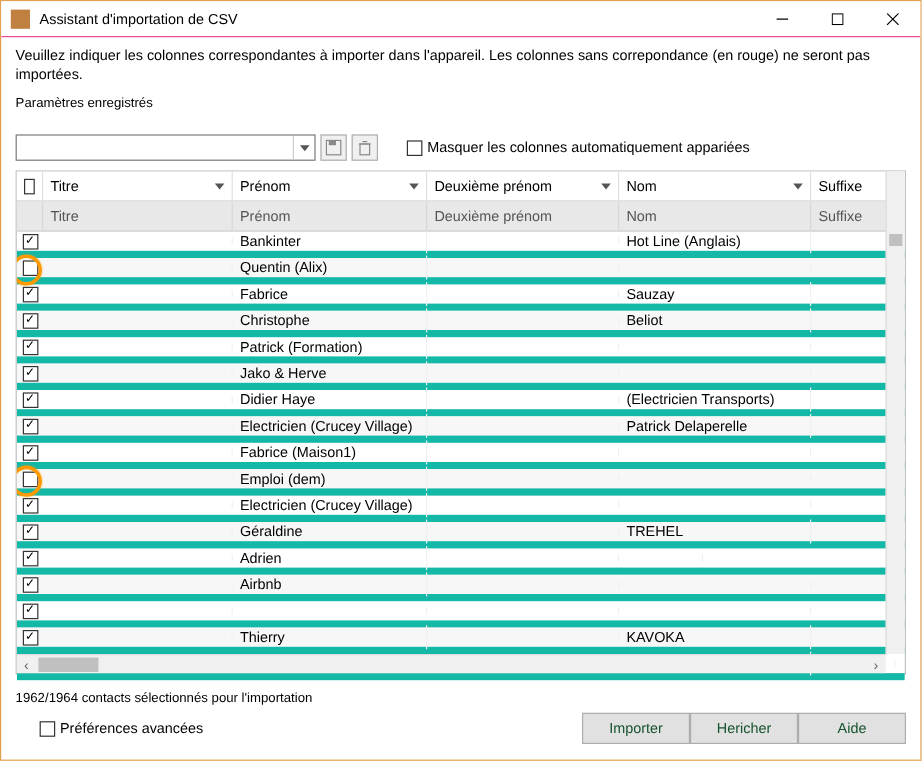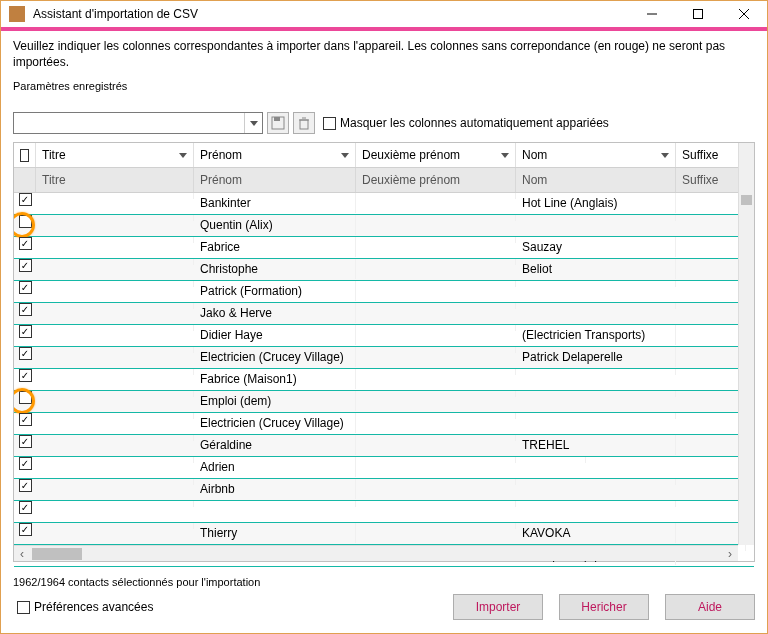--- a/index.html
+++ b/index.html
@@ -1,60 +1,60 @@
 <!DOCTYPE html>
 <html><head>
 <meta charset="utf-8">
 <style>
   * { box-sizing: border-box; margin: 0; padding: 0; font-family: "Segoe UI", Tahoma, sans-serif; font-size: 12px; }
   body { background: #fff; width: 768px; height: 634px; overflow: hidden; border: 1px solid #e0a050; position: relative; }
-  .titlebar { height: 30px; display: flex; align-items: center; padding: 0 0 0 8px; background: #fff; border-bottom: 4px solid #ec4899; }
+  .titlebar { height: 30px; display: flex; align-items: center; padding: 0 0 0 8px; background: #fff; border-bottom: 1px solid #ec4899; }
   .titlebar .app-icon { width: 16px; height: 16px; background: #c08040; margin-right: 8px; }
   .titlebar .title { flex: 1; font-size: 12px; color: #000; }
   .titlebar .win-btns { display: flex; }
   .titlebar .win-btn { width: 46px; height: 30px; display: flex; align-items: center; justify-content: center; color: #000; }
   .titlebar .win-btn svg { width: 10px; height: 10px; }
   .content { padding: 8px 12px; }
   .instruction { color: #000; margin-bottom: 10px; line-height: 1.3; }
   .params-label { font-size: 11px; color: #000; margin-bottom: 20px; }
   .params-row { display: flex; align-items: center; gap: 4px; margin-bottom: 8px; }
   .combo { width: 250px; height: 22px; border: 1px solid #7a7a7a; background: #fff; display: flex; align-items: center; }
   .combo .combo-arrow { margin-left: auto; width: 18px; height: 20px; display:flex; align-items:center; justify-content:center; border-left:1px solid #ccc; }
   .icon-btn { width: 22px; height: 22px; border: 1px solid #adadad; background: #f0f0f0; display:flex; align-items:center; justify-content:center; color:#888; }
-  .chk-label { display: flex; align-items: center; gap: 4px; margin-left: 4px; }
+  .chk-label { display: flex; align-items: center; gap: 4px; margin-left: 20px; }
   .chk { width: 13px; height: 13px; border: 1px solid #333; background: #fff; }
   .table-wrap { border: 1px solid #c0c0c0; position: relative; height: 420px; }
   .thead { display: flex; background: #fff; border-bottom: 1px solid #d0d0d0; }
   .thead .th { display:flex; align-items:center; padding: 4px 6px; border-right: 1px solid #e0e0e0; color:#000; position:relative; height: 24px; }
   .thead .th .dd { margin-left:auto; color:#666; }
   .col-chk { width: 22px; flex: none; justify-content:center; }
   .col-titre { width: 158px; flex:none; }
   .col-prenom { width: 162px; flex:none; }
   .col-deux { width: 160px; flex:none; }
   .col-nom { width: 160px; flex:none;gap:39px; }
   .col-suffixe { width: 70px; flex:none; }
   .subhead { display:flex; background:#e8e8e8; border-bottom:1px solid #d0d0d0; }
   .subhead .sh { padding: 4px 6px; border-right:1px solid #d8d8d8; color:#555; height:24px; display:flex; align-items:center; }
   .tbody { overflow:hidden; }
-  .row { display:flex; height:22px; align-items:flex-start; border-bottom:1px solid #14b8a6; position:relative; }
+  .row { display:flex; height:22px; align-items:center; border-bottom:6px solid #14b8a6; position:relative; }
   .row:nth-child(even) { background:#f7f7f7; }
   .row .cell { padding: 3px 6px; border-right:1px solid #f0f0f0; color:#000; display:flex; align-items:center; overflow:hidden; white-space:nowrap; }
   .chkcell { width:22px; flex:none; display:flex; align-items:center; justify-content:center; }
   .rchk { width:13px; height:13px; border:1px solid #333; background:#fff; display:flex; align-items:center; justify-content:center; font-size:9px; line-height:1; }
   .rchk.checked::after { content:"✓"; font-size:10px; color:#000; }
   .highlight-ring { position:absolute; border:3px solid #ff9900; border-radius:50%; width:26px; height:26px; left:-5px; box-shadow:0 0 2px rgba(255,153,0,0.6); pointer-events:none; }
   .vscroll { position:absolute; right:0; top:0; bottom:16px; width:16px; background:#f0f0f0; border-left:1px solid #ddd; }
   .vscroll .thumb { position:absolute; left:2px; right:2px; top:52px; height:10px; background:#c0c0c0; }
   .hscroll { position:absolute; left:0; right:16px; bottom:0; height:16px; background:#f0f0f0; border-top:1px solid #ddd; display:flex; align-items:center; }
   .hscroll .harrow { width:16px; height:16px; display:flex; align-items:center; justify-content:center; color:#666; }
   .hscroll .hthumb { width:50px; height:12px; background:#c0c0c0; margin-left:2px; }
   .status { padding: 6px 12px 2px; color:#000; font-size:11px; }
-  .footer { display:flex; align-items:center; padding: 4px 12px 10px; gap:16px; }
+  .footer { display:flex; align-items:center; padding: 4px 12px 10px; gap:0; }
   .footer .spacer { flex:1; }
-  .btn { width:90px; height:26px; border:1px solid #adadad; background:#e1e1e1; display:flex; align-items:center; justify-content:center; color:#be185d; }
+  .btn { width:90px; height:26px; border:1px solid #adadad; background:#e1e1e1; display:flex; align-items:center; justify-content:center; color:#14532d; }
   .chevron-down { width:0; height:0; border-left:4px solid transparent; border-right:4px solid transparent; border-top:5px solid #555; }
 </style>
 </head>
 <body>
 
 <div class="titlebar">
   <div class="app-icon"></div>
   <div class="title">Assistant d'importation de CSV</div>
   <div class="win-btns">
     <div class="win-btn">

